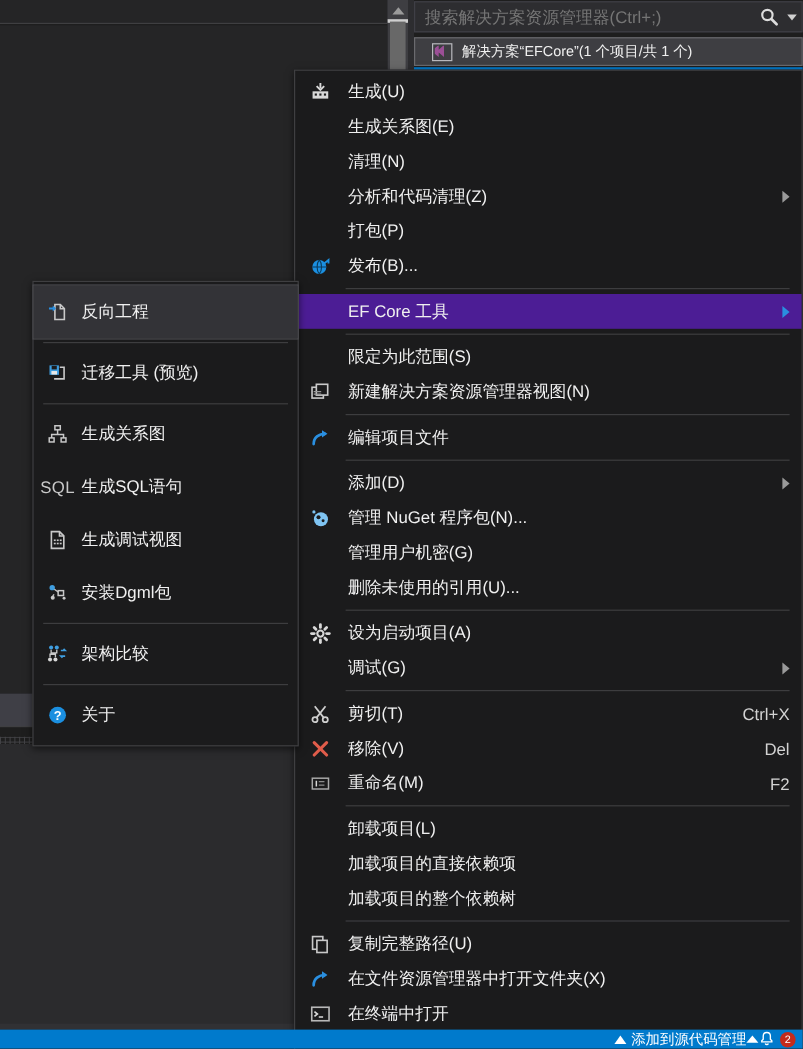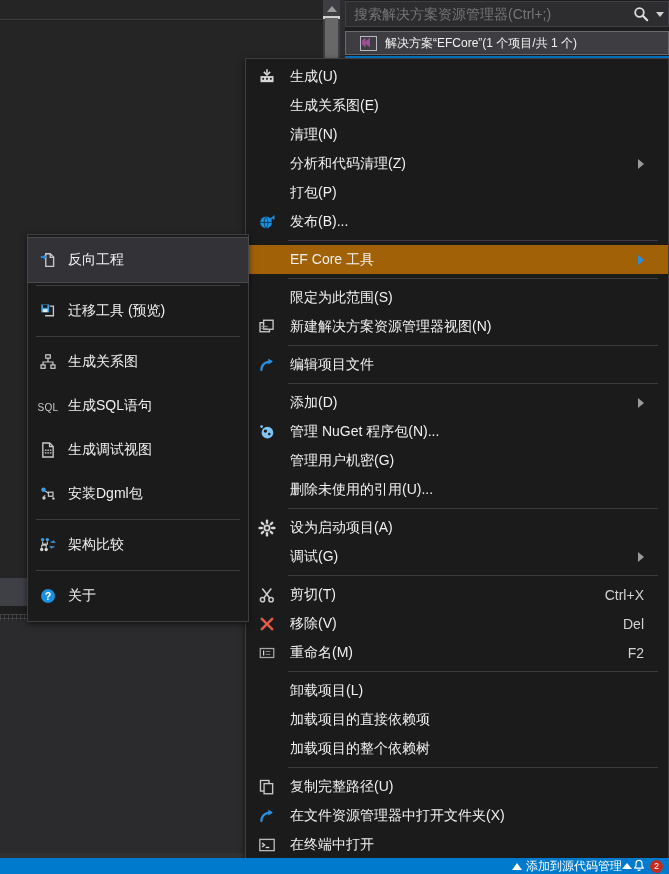--- a/index.html
+++ b/index.html
@@ -153,34 +153,34 @@
   
   .menu {
     position: absolute; background: #1b1b1c;
     border: 1px solid #3f3f41;
     padding: 3px 0;
     font-size: 14px; color: #f0f0f0;
     box-shadow: 0 2px 6px rgba(0,0,0,.55);
   }
   .mi {
     position: relative; display: flex; align-items: center;
-    height: 29px; padding: 0 24px 0 0; white-space: nowrap; cursor: default;
+    height: 29px; padding: 0 10px 0 0; white-space: nowrap; cursor: default;
   }
   .mi .ico {
     width: 42px; height: 29px; display: flex; align-items: center;
     justify-content: center; flex: none;
   }
   .mi .lbl { flex: 1; }
   .mi .acc { color: #d2d2d2; padding-left: 24px; }
   .mi .arrow {
     width: 0; height: 0; border-top: 5px solid transparent;
     border-bottom: 5px solid transparent; border-left: 6px solid #9a9a9a;
     margin-left: 10px; flex: none;
   }
-  .mi.sel { background: #a16207; }
+  .mi.sel { background: #4c1d95; }
   .mi.sel .arrow { border-left-color: #2a8fe0; }
   .sep { height: 1px; background: #3d3d3f; margin: 4px 10px 4px 42px; }
 
   
   #ctx-main {
     left: 245px; top: 58px; width: 424px;
   }
   #ctx-main .mi .lbl { padding-left: 2px; }
 
   
@@ -549,21 +549,21 @@
         <rect x="1.8" y="10.6" width="3.6" height="3" fill="none" stroke="#c9c9c9" stroke-width="1.1"></rect>
         <rect x="10.6" y="10.6" width="3.6" height="3" fill="none" stroke="#c9c9c9" stroke-width="1.1"></rect>
         <path d="M8 4.6v3.4M3.6 10.6V8h8.8v2.6" fill="none" stroke="#c9c9c9" stroke-width="1.1"></path>
             </svg>
           </span>
         </span>
         <span class="lbl">生成关系图</span>
       </div>
       <div class="mi">
         <span class="ico">
-          <span><span style="font-size:10px;letter-spacing:.3px;color:#c9c9c9;font-family:'Liberation Sans',sans-serif;">SQL</span></span>
+          <span><span style="font-size:14px;letter-spacing:.3px;color:#c9c9c9;font-family:'Liberation Sans',sans-serif;">SQL</span></span>
         </span>
         <span class="lbl">生成SQL语句</span>
       </div>
       <div class="mi">
         <span class="ico">
           <span>
             <svg width="18" height="18" viewBox="0 0 16 16">
               <path d="M3.4 1.8h6l3.2 3.2v9.2H3.4z" fill="none" stroke="#c9c9c9" stroke-width="1.2"></path>
         <path d="M9.4 1.8V5h3.2" fill="none" stroke="#c9c9c9" stroke-width="1.2"></path>
         <g fill="#c9c9c9">

